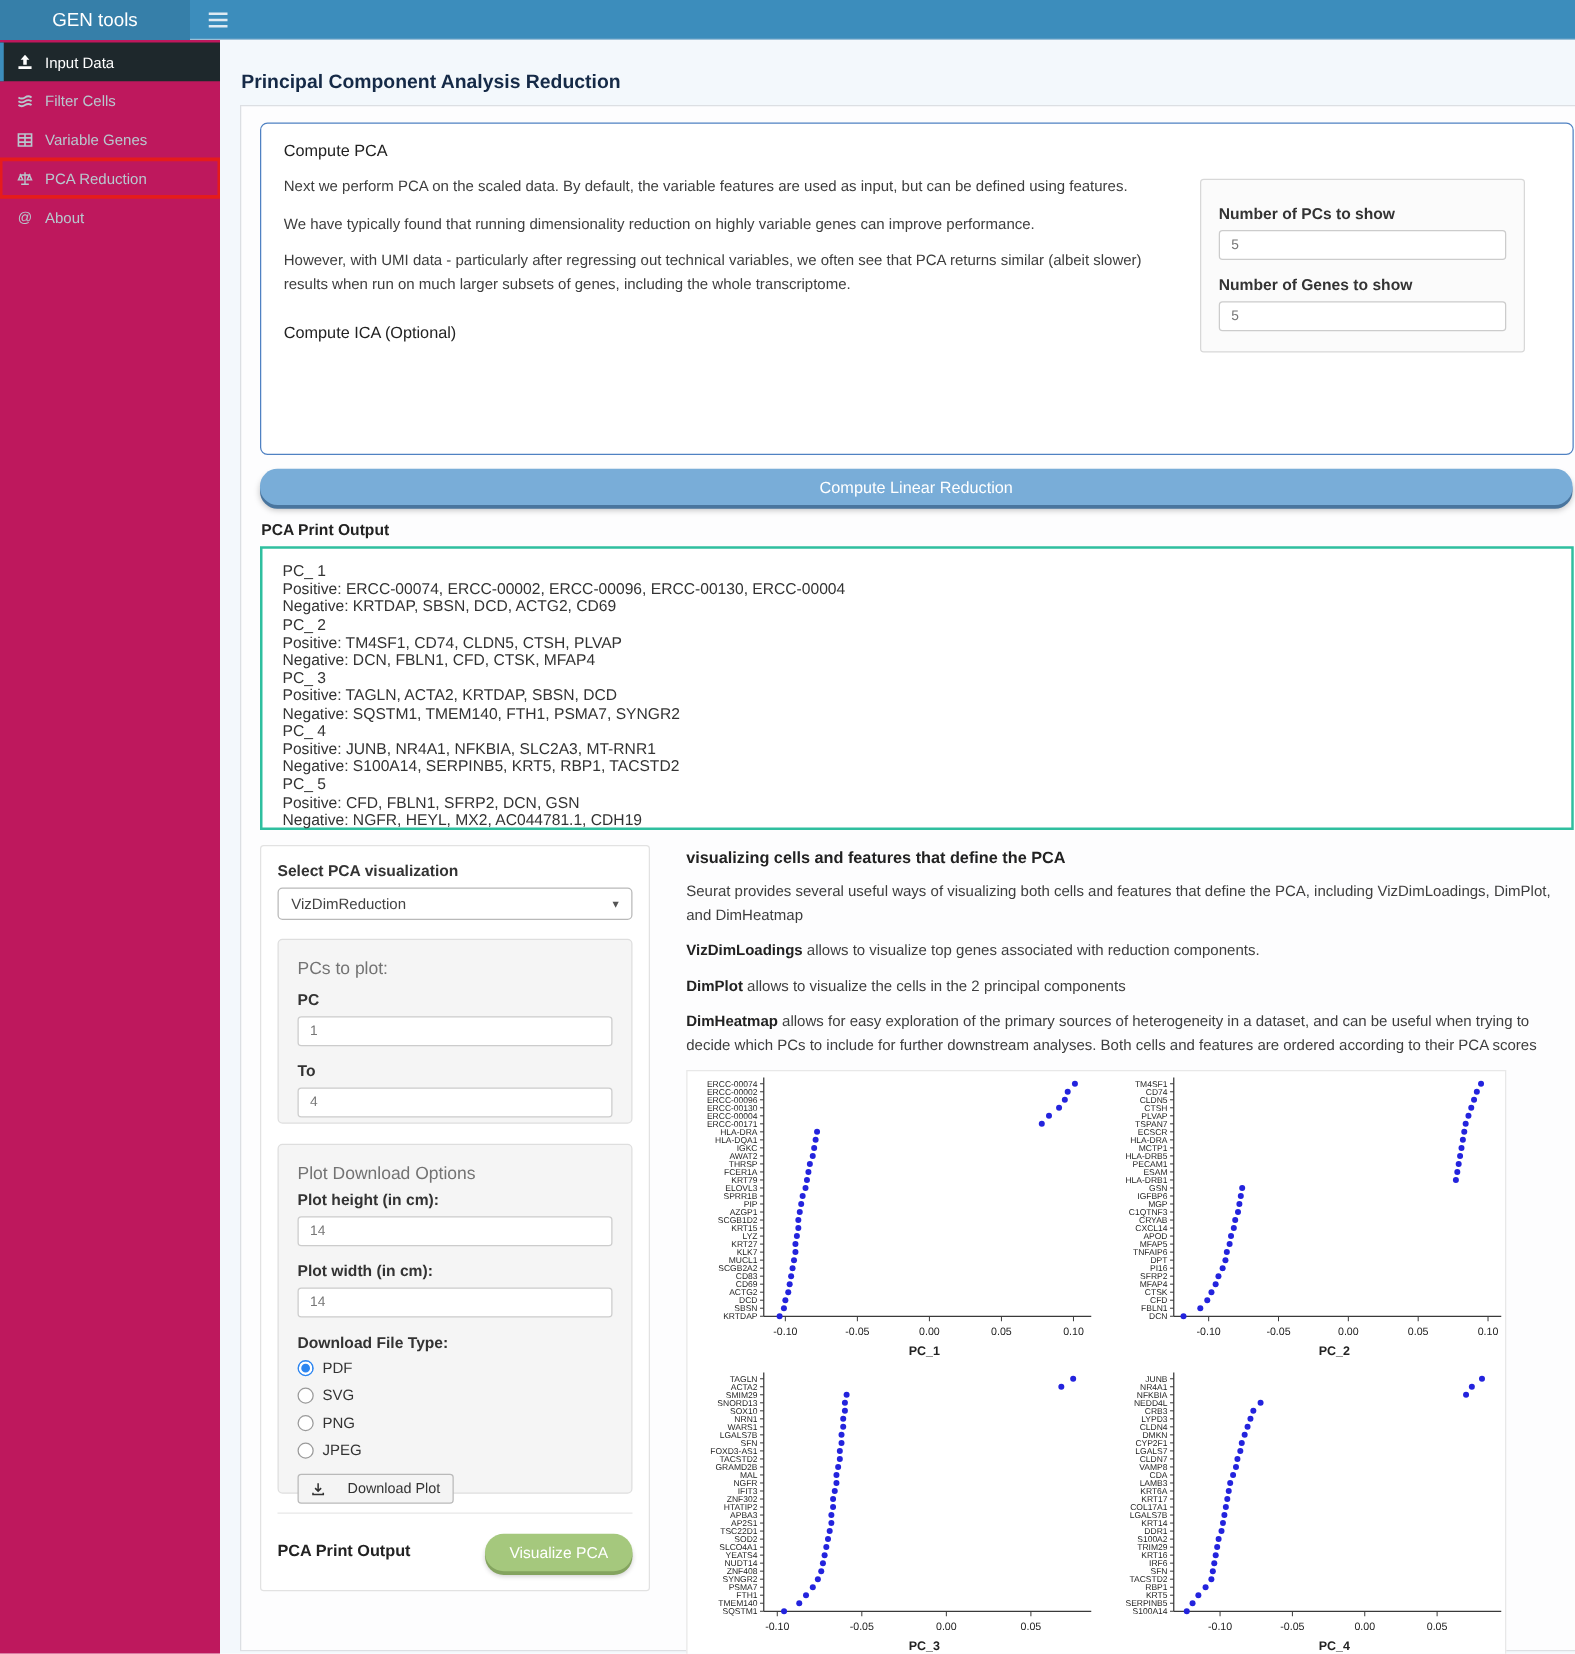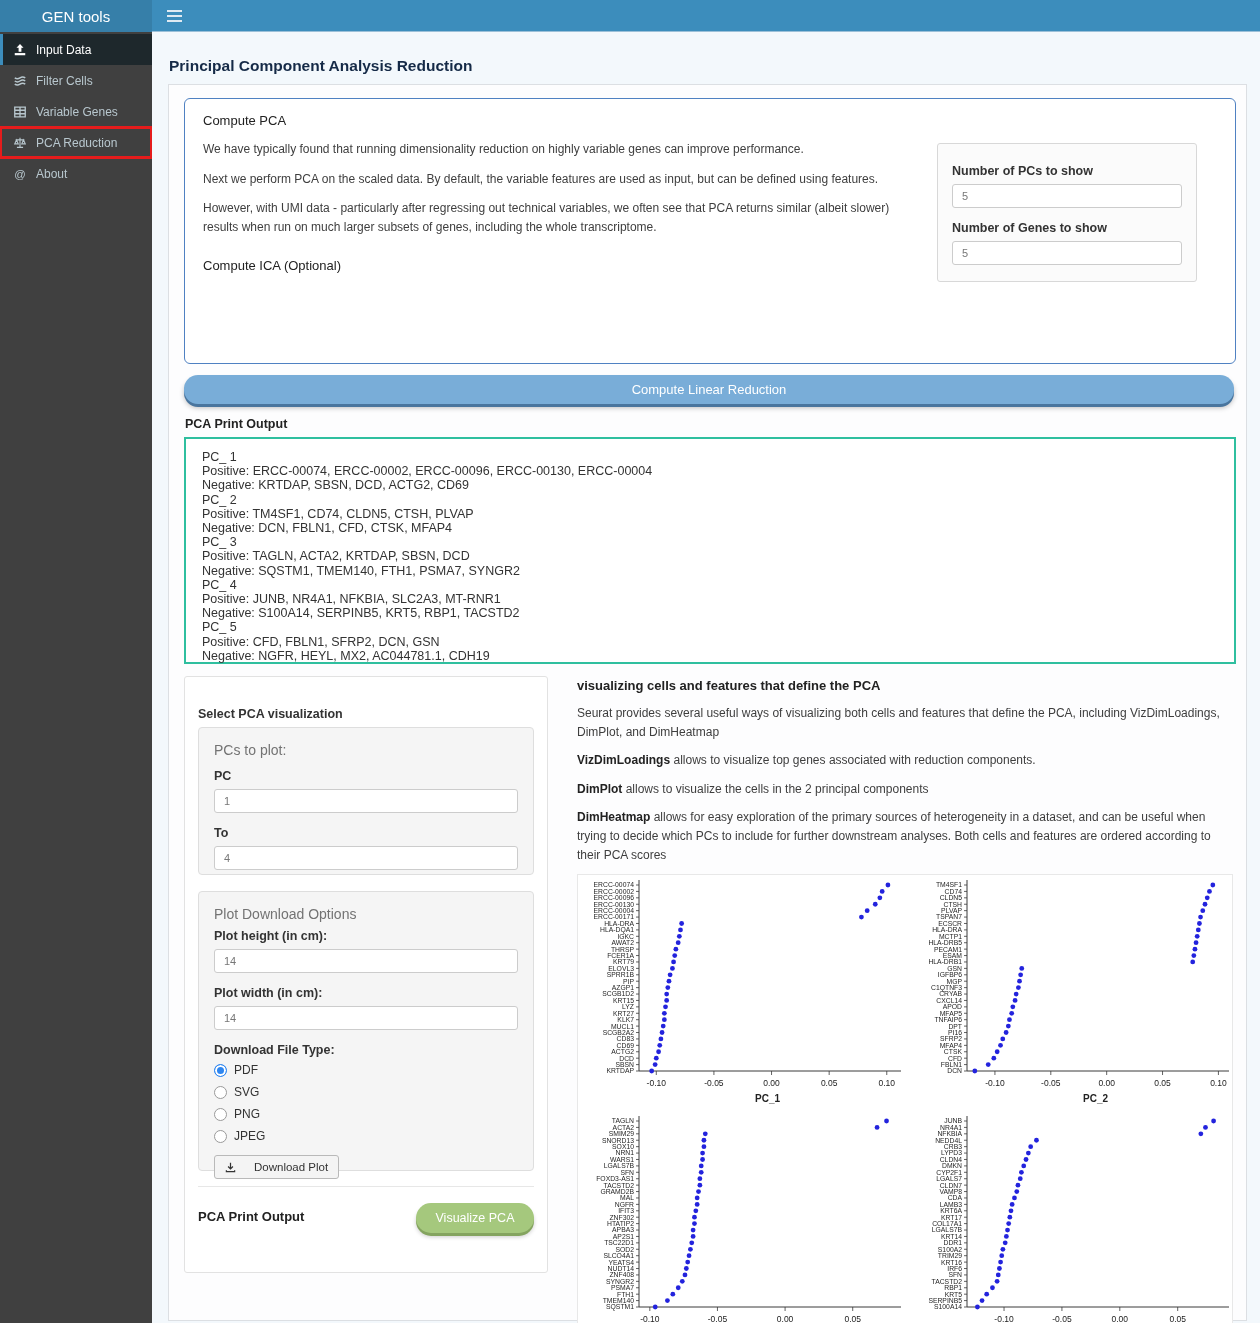--- a/index.html
+++ b/index.html
@@ -7,21 +7,21 @@
     font-family:"Liberation Sans","DejaVu Sans",sans-serif;-webkit-font-smoothing:antialiased}
   
   .topbar{display:flex;height:32px}
   .logo{width:152px;background:#367fa9;color:#fff;font-size:15px;display:flex;align-items:center;justify-content:center}
   .navbar{flex:1;background:#3c8dbc;display:flex;align-items:center;padding-left:15px;border-bottom:1px solid #9bc0d8}
   .hamburger{width:15px;height:2px;background:#dfeaf2;position:relative;cursor:pointer}
   .hamburger:before,.hamburger:after{content:"";position:absolute;left:0;width:15px;height:2px;background:#dfeaf2}
   .hamburger:before{top:-5px}.hamburger:after{top:5px}
   
   .wrap{display:flex;height:1291px}
-  .sidebar{width:152px;background:#404040;flex:none;padding-top:2px}
+  .sidebar{width:176px;background:#be185d;flex:none;padding-top:2px}
   .side-item{display:flex;align-items:center;gap:9px;height:31px;padding:0 10px;color:#b8c7ce;font-size:12px;cursor:pointer;border-left:3px solid transparent}
   .side-item.active{background:#1e282c;color:#fff;border-left-color:#3c8dbc}
   .side-item.annotated{outline:3px solid #e51c1c;outline-offset:-2px}
   .side-item .icn{width:14px;height:14px;flex:none;display:inline-flex}
   .side-item svg{width:14px;height:14px}
   .main{flex:1;background:#f3f8fc;padding:10px 13px 0 16px}
   .page-title{font-size:15.5px;font-weight:bold;color:#152a47;margin:15px 0 9px 1px}
   .outer{background:#fdfdfe;border:1px solid #dcdfe3;padding:13px 10px 12px 15px;height:1237px}
   
   .compute-panel{border:1.5px solid #4f81c2;border-radius:6px;background:#fff;padding:14px 18px 16px;position:relative;height:266px}
@@ -37,21 +37,21 @@
   
   .compute-btn{margin:11px 1px 13px 0;width:1050px;height:29px;background:#79add8;border-radius:14px;color:#fff;
     font-size:13px;display:flex;align-items:center;justify-content:center;cursor:pointer;
     box-shadow:0 3px 0 #49759e,0 4px 5px rgba(0,0,0,.25)}
   
   .section-lbl{font-size:12.5px;font-weight:bold;color:#222;margin:6px 0 6px 1px}
   .green-box{border:2px solid #2fbf9f;border-radius:0;background:#fff;padding:11px 16px;height:227px}
   .green-box div{font-size:12.5px;color:#333;line-height:14.2px;white-space:nowrap}
   
   .bottom{display:flex;gap:29px;margin-top:12px}
-  .controls{width:364px;flex:none;background:#fff;border:1px solid #e2e2e2;border-radius:3px;padding:30px 13px 0;height:597px}
+  .controls{width:312px;flex:none;background:#fff;border:1px solid #e2e2e2;border-radius:3px;padding:13px 13px 0;height:597px}
   .select{height:26px;border:1px solid #b9b9b9;border-radius:4px;background:#fff;display:flex;align-items:center;justify-content:space-between;padding:0 10px;font-size:12px;color:#444;cursor:pointer;margin-bottom:15px}
   .caret{font-size:10px;color:#555}
   .grey-box{background:#f5f5f5;border:1px solid #dedede;border-radius:4px;padding:14px 15px}
   .grey-h{font-size:14px;color:#737373;margin-bottom:11px}
   .grey-box .text-input{margin-bottom:13px}
   .radio-row{display:flex;align-items:center;gap:7px;font-size:12px;color:#333;margin:0 0 8px;cursor:pointer}
   .radio{width:13px;height:13px;border-radius:50%;border:1px solid #9a9a9a;background:#fff;flex:none}
   .radio.checked{border-color:#2e86f0;background:#2e86f0;box-shadow:inset 0 0 0 2px #fff}
   .dl-btn{display:inline-flex;align-items:center;gap:18px;border:1px solid #b9b9b9;background:#f4f4f4;border-radius:3px;font-size:11.5px;color:#333;padding:5px 10px;margin-top:4px;cursor:pointer}
   .controls-footer{border-top:1px solid #e7e7e7;margin-top:15px;padding-top:16px;display:flex;justify-content:space-between;align-items:flex-start}
@@ -120,22 +120,22 @@
       </div>
     </div>
 
   <div class="main">
     <div class="page-title">Principal Component Analysis Reduction</div>
 
     <div class="outer">
 
       <div class="compute-panel">
         <div class="panel-h">Compute PCA</div>
+        <p>Next we perform PCA on the scaled data. By default, the variable features are used as input, but can be defined using features.</p>
         <p>We have typically found that running dimensionality reduction on highly variable genes can improve performance.</p>
-        <p>Next we perform PCA on the scaled data. By default, the variable features are used as input, but can be defined using features.</p>
         <p>However, with UMI data - particularly after regressing out technical variables, we often see that PCA returns similar (albeit slower) results when run on much larger subsets of genes, including the whole transcriptome.</p>
 
         <div class="settings-box">
           <label class="lbl">Number of PCs to show</label>
           <input class="text-input" value="5" style="">
           <label class="lbl">Number of Genes to show</label>
           <input class="text-input" style="margin-bottom: 0px;" value="5">
         </div>
 
         <div class="ica">
@@ -160,20 +160,24 @@
           <div>Positive: JUNB, NR4A1, NFKBIA, SLC2A3, MT-RNR1</div>
           <div>Negative: S100A14, SERPINB5, KRT5, RBP1, TACSTD2</div>
           <div>PC_ 5</div>
           <div>Positive: CFD, FBLN1, SFRP2, DCN, GSN</div>
           <div>Negative: NGFR, HEYL, MX2, AC044781.1, CDH19</div>
         </div>
 
       <div class="bottom">
         <div class="controls">
           <label class="lbl">Select PCA visualization</label>
+          <div class="select">
+            <span>VizDimReduction</span>
+            <span class="caret">▾</span>
+          </div>
 
           <div class="grey-box" style="height:148px">
             <div class="grey-h">PCs to plot:</div>
             <label class="lbl">PC</label>
             <input class="text-input" value="1" style="">
             <label class="lbl">To</label>
             <input class="text-input" style="margin-bottom: 0px;" value="4">
           </div>
 
           <div class="grey-box" style="margin-top:16px;height:280px">

